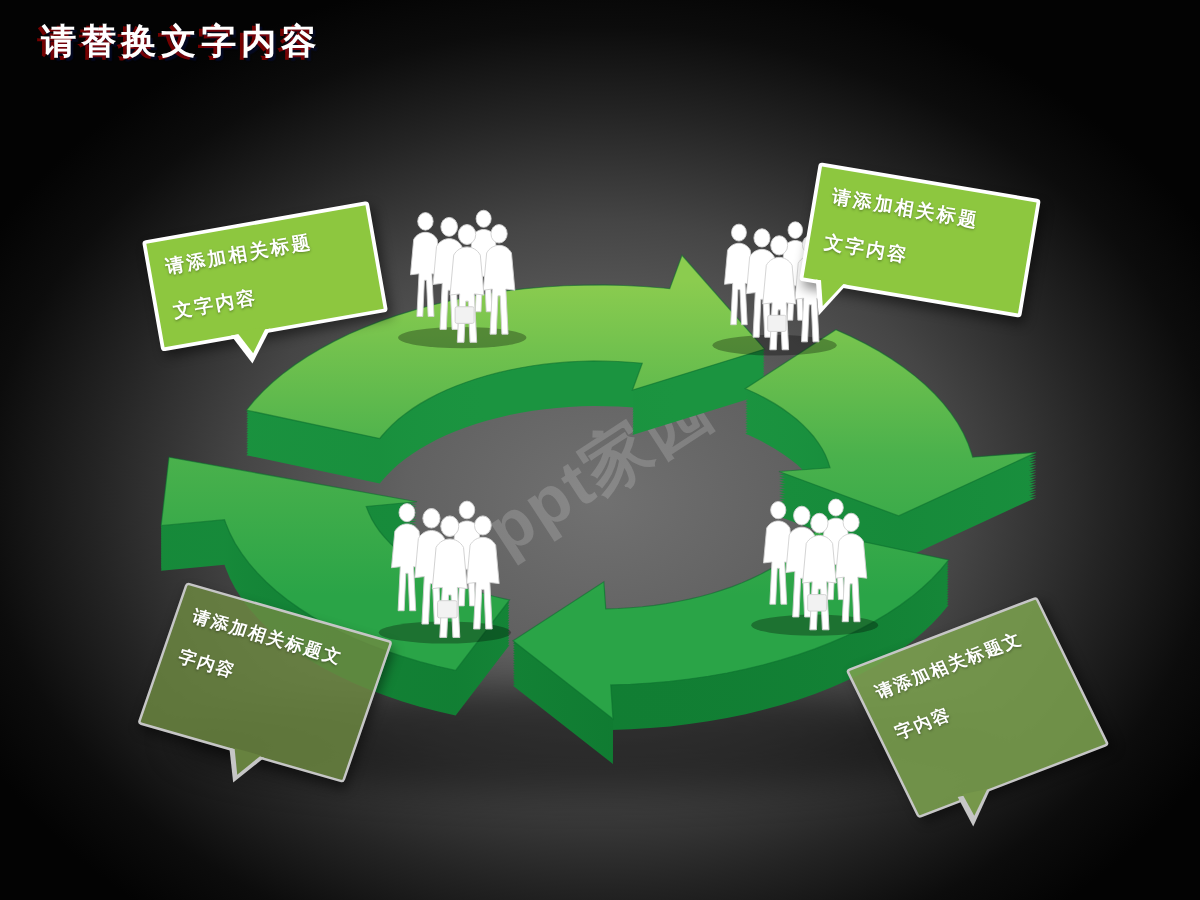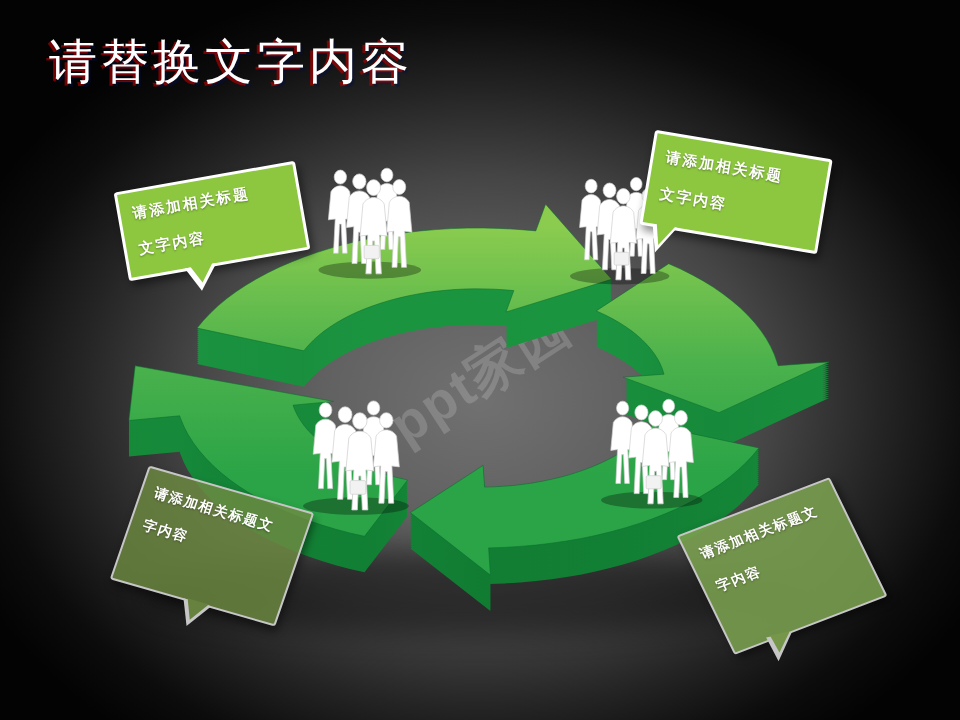--- a/index.html
+++ b/index.html
@@ -5,22 +5,22 @@
   html,body{margin:0;padding:0;background:#000;}
   .slide{
     position:relative;width:960px;height:720px;overflow:hidden;
     font-family:"Liberation Sans","DejaVu Sans",sans-serif;
     background:
       radial-gradient(ellipse 560px 430px at 480px 400px,
         #717171 0%, #616161 28%, #454545 52%, #242424 72%, #0c0c0c 88%, #030303 100%);
   }
   
   .page-title{
-    position:absolute;left:33px;top:14px;margin:16px;
-    font-size:48px;font-weight:400;letter-spacing:4px;color:#ffffff;
+    position:absolute;left:33px;top:14px;margin:0;
+    font-size:28px;font-weight:700;letter-spacing:4px;color:#ffffff;
     text-shadow:-3px 2px 0 rgba(176,0,0,0.65), 2px 3px 1px rgba(5,15,70,0.45);
     white-space:nowrap;
   }
   
   .watermark{
     position:absolute;left:330px;top:340px;width:300px;height:70px;
     transform:rotate(-33deg);
     font-size:54px;font-weight:bold;letter-spacing:2px;
     color:rgba(255,255,255,0.17);text-align:center;line-height:70px;
     pointer-events:none;white-space:nowrap;

